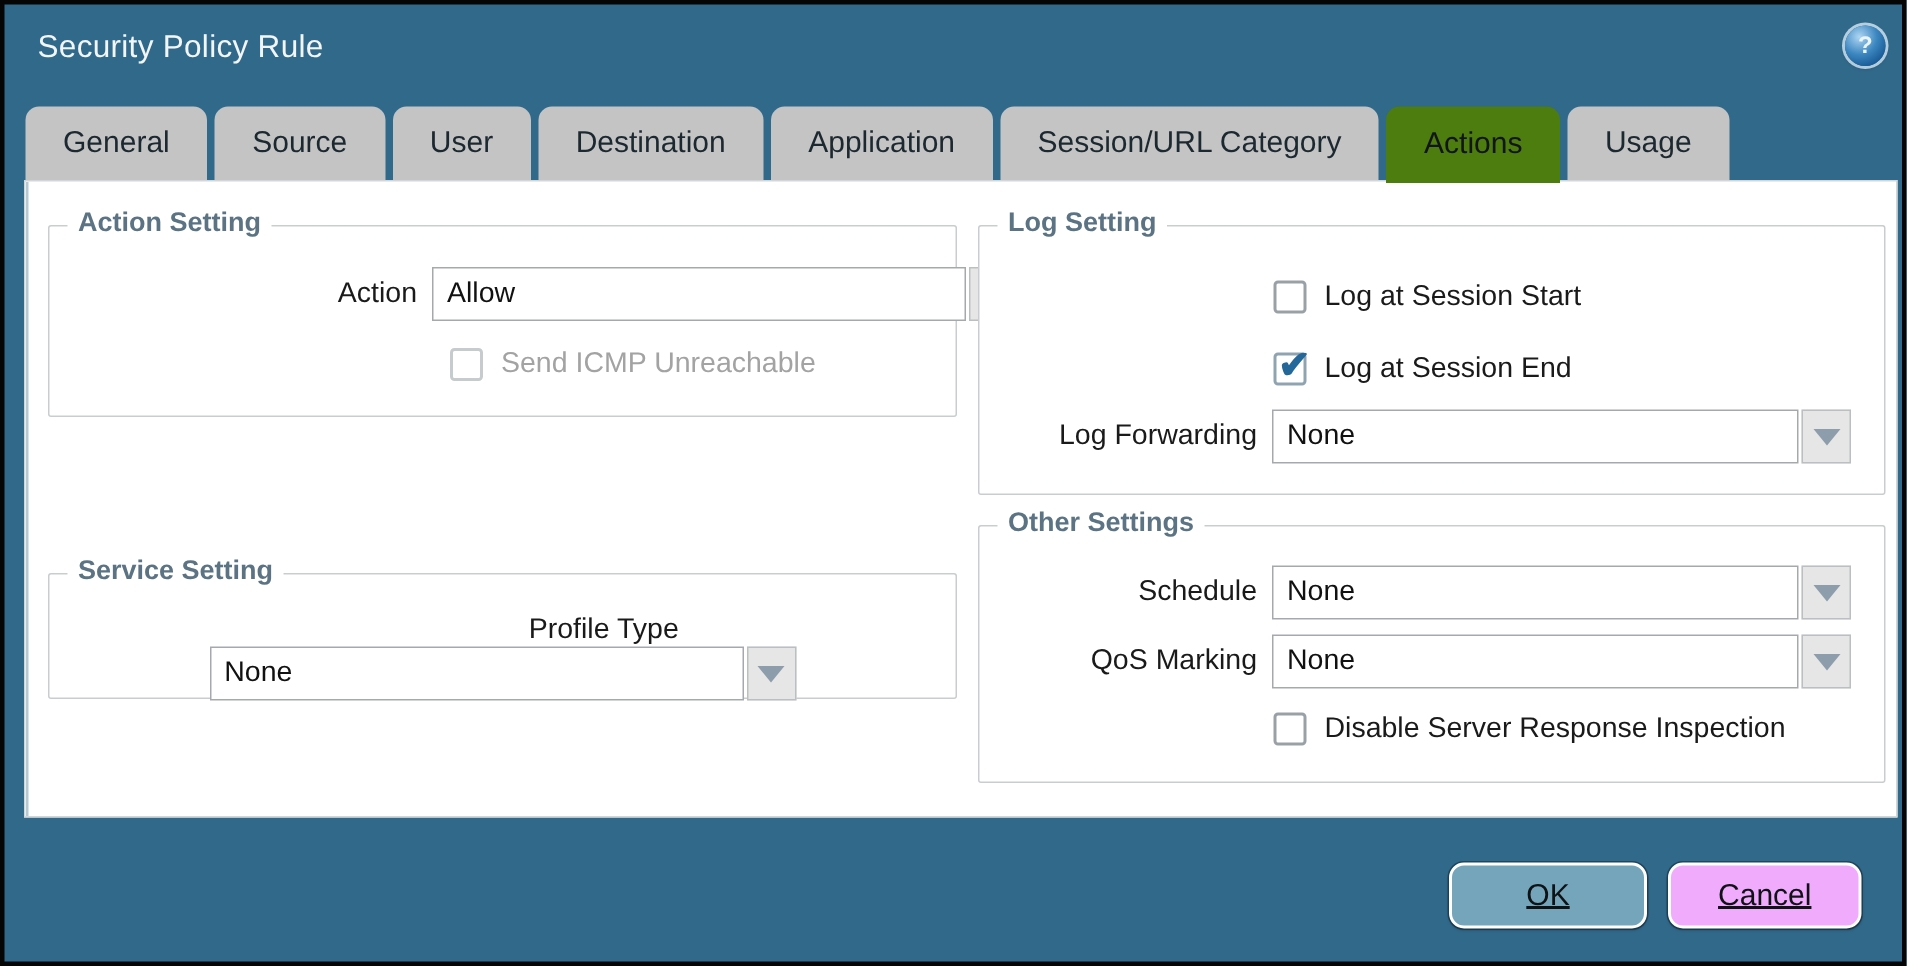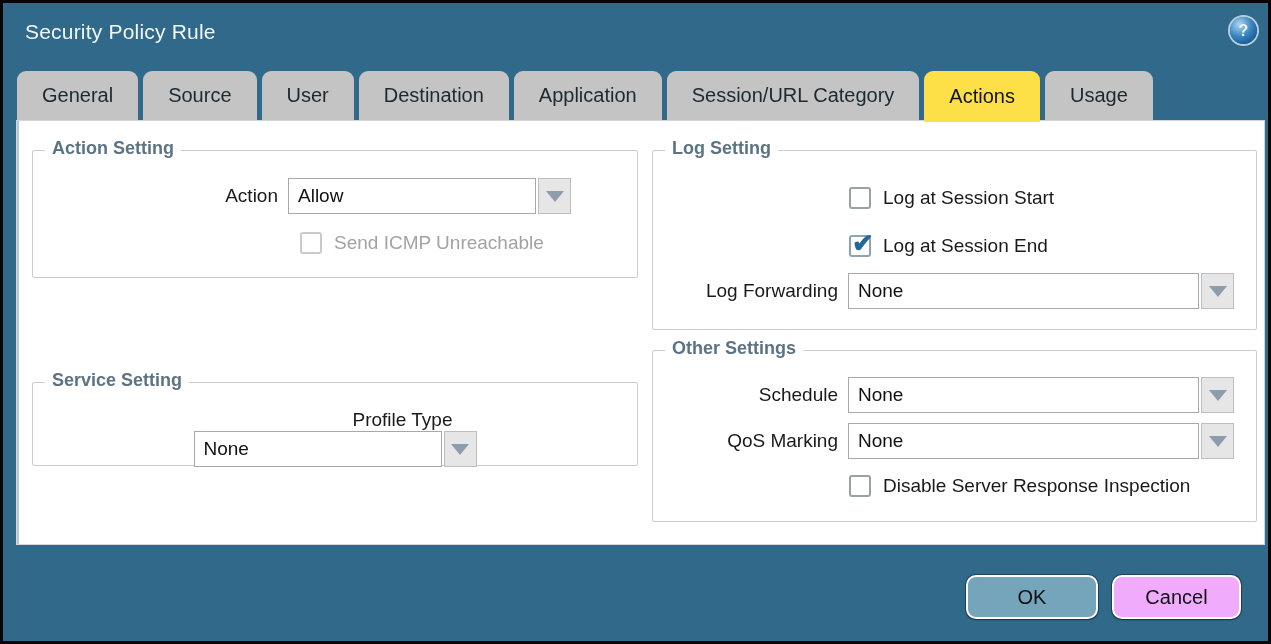--- a/index.html
+++ b/index.html
@@ -27,21 +27,21 @@
 
   
   .tabs { position:absolute; left:14px; top:68px; display:flex; }
   .tab {
     height:49px; margin-right:5px; padding:0 25px;
     background:#c4c4c4; color:#1d2930;
     border-radius:9px 9px 0 0;
     font-size:20px; display:flex; align-items:center; cursor:pointer;
     position:relative; z-index:1;
   }
-  .tab.active { background:#fde047; color:#121518; height:51px; z-index:3; }
+  .tab.active { background:#4d7c0f; color:#121518; height:51px; z-index:3; }
 
   
   .panel {
     position:absolute; left:13px; top:117px; width:1249px; height:425px;
     background:#ffffff; border:1px solid #d2d6d9; z-index:2;
     box-shadow:inset 2px 0 0 #b6c8d2;
   }
 
   .fieldset {
     position:absolute; border:1px solid #c9cdd0; border-radius:2px; background:#fff;
@@ -62,21 +62,21 @@
     white-space:nowrap; flex:0 0 auto;
   }
   .flabel.w-left  { width:255px; }
   .flabel.w-right { width:195px; }
 
   .combo { display:flex; height:36px; flex:0 0 auto; }
   .combo-input {
     background:#fff; border:1px solid #a6a9ab; display:flex; align-items:center;
     padding-left:9px; font-size:19px; color:#111; cursor:pointer;
   }
-  .combo.left-w  .combo-input { width:248px; }
+  .combo.left-w  .combo-input { width:356px; }
   .combo.right-w .combo-input { width:351px; }
   .combo-btn {
     width:33px; margin-left:2px; background:#e6e6e6; border:1px solid #bcbfc1;
     display:flex; align-items:center; justify-content:center; cursor:pointer;
   }
   .tri-down {
     width:0; height:0;
     border-left:9px solid transparent; border-right:9px solid transparent;
     border-top:11px solid #8e9dab;
   }
@@ -94,20 +94,21 @@
   .cb-label { font-size:19px; color:#1a1a1a; margin-left:12px; white-space:nowrap; }
   .cb-label.disabled { color:#a3a3a3; }
 
   
   .btn {
     position:absolute; top:572px; height:44px; border-radius:10px;
     border:2px solid #ffffff; font-size:20px; color:#0f1316;
     display:flex; align-items:center; justify-content:center; cursor:pointer;
     box-shadow:0 0 0 1px rgba(10,30,40,.45), 0 1px 2px rgba(0,0,0,.35);
     font-family:"Liberation Sans", sans-serif;
+    text-decoration:underline;
   }
   #btn-ok     { left:963px;  width:132px; background:#74a5ba; }
   #btn-cancel { left:1109px; width:129px; background:#f0abfc; }
 </style>
 </head>
 <body>
 
 <div class="screen">
 
   <div class="title">Security Policy Rule</div>

